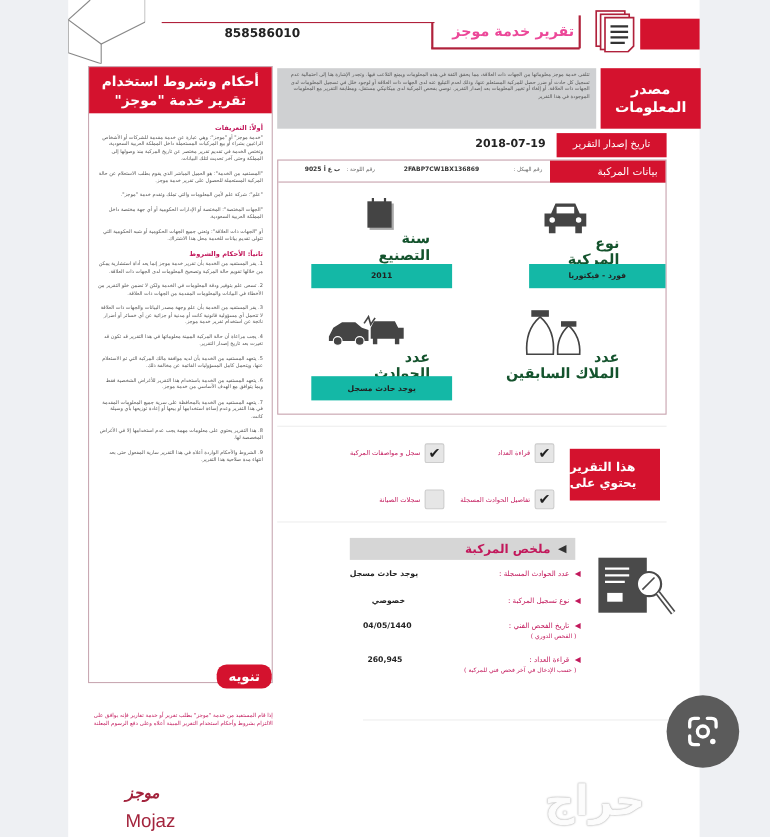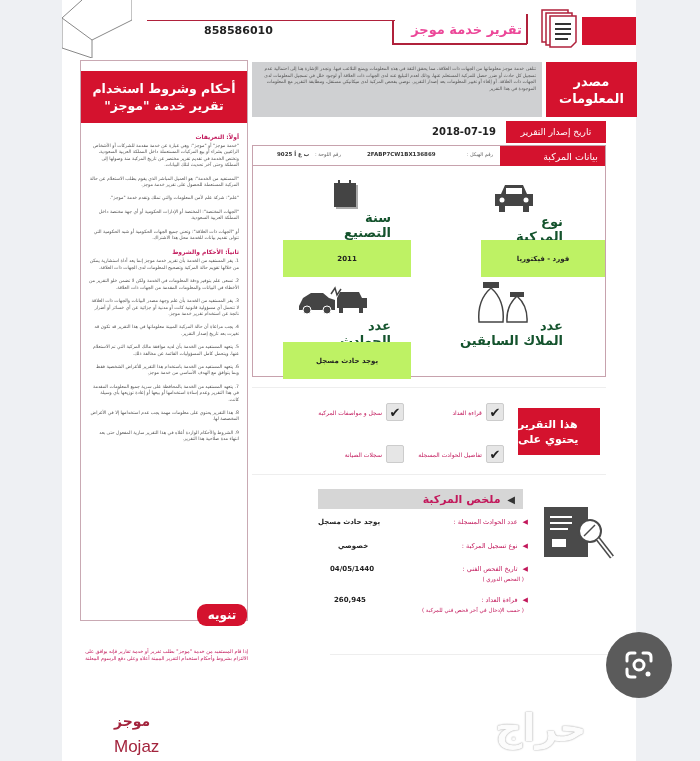--- a/index.html
+++ b/index.html
@@ -12,42 +12,42 @@
   .hdr-line2 { position: absolute; left: 330px; top: 20px; width: 1.5px; height: 24px; background: #b0213b; }
   .hdr-line3 { position: absolute; left: 330px; top: 43px; width: 135px; height: 1.5px; background: #b0213b; }
   .hdr-line4 { position: absolute; left: 464px; top: 14px; width: 1.5px; height: 30px; background: #b0213b; }
   .report-no { position: absolute; left: 142px; top: 24px; font-size: 11px; font-weight: bold; color: #222; }
   .report-title { position: absolute; left: 320px; top: 22px; width: 140px; text-align: right; font-size: 13px; font-weight: bold; color: #ec4899; direction: rtl; }
   .doc-icon { position: absolute; left: 478px; top: 8px; width: 40px; height: 40px; }
   .hdr-bar { position: absolute; left: 520px; top: 17px; width: 54px; height: 28px; background: #d4122e; }
 
   
   .terms { position: absolute; left: 18px; top: 60px; width: 168px; height: 561px; border: 1px solid #c9a9b3; background: #fff; }
-  .terms-head { height: 52px; display: flex; align-items: center; justify-content: center; text-align: center; font-size: 12.5px; font-weight: bold; line-height: 17px; direction: rtl; padding: 0 6px; margin-top: 10px; }
+  .terms-head { height: 42px; display: flex; align-items: center; justify-content: center; text-align: center; font-size: 12.5px; font-weight: bold; line-height: 17px; direction: rtl; padding: 0 6px; }
   .terms-body { padding: 6px 8px; direction: rtl; text-align: right; }
   .terms-sec { font-size: 6px; font-weight: bold; color: #c2185b; margin: 4px 0 3px; }
   .terms-p { font-size: 4.6px; line-height: 6.4px; color: #555; margin-bottom: 7px; }
   .notice-tag { position: absolute; left: 135px; top: 604px; width: 50px; height: 22px; border-radius: 9px; font-size: 12px; font-weight: bold; display: flex; align-items: center; justify-content: center; }
   .notice-text { position: absolute; left: 18px; top: 648px; width: 168px; font-size: 5px; line-height: 7px; color: #c2185b; direction: rtl; text-align: right; }
-  .logo-ar { position: absolute; left: 52px; top: 713px; font-size: 14px; font-weight: bold; color: #a3243d; }
+  .logo-ar { position: absolute; left: 52px; top: 713px; font-size: 14px; font-weight: bold; color: #a3243d; font-style: italic; }
   .logo-en { position: absolute; left: 52px; top: 737px; font-size: 17px; color: #a3243d; font-family: "Liberation Sans", sans-serif; }
 
   
   .source-tag { position: absolute; left: 484px; top: 62px; width: 91px; height: 55px; display: flex; align-items: center; justify-content: center; text-align: center; font-size: 13px; font-weight: bold; line-height: 17px; direction: rtl; }
   .source-text { position: absolute; left: 190px; top: 62px; width: 290px; height: 55px; background: #cfd0d2; padding: 4px 6px; font-size: 4.6px; line-height: 6.6px; color: #555; direction: rtl; text-align: right; }
   .date-row { position: absolute; left: 190px; top: 121px; width: 354px; height: 22px; }
   .date-label { position: absolute; right: 0; top: 0; width: 100px; height: 22px; font-size: 9px; display: flex; align-items: center; justify-content: center; direction: rtl; }
   .date-val { position: absolute; right: 110px; top: 5px; font-size: 10px; font-weight: bold; color: #222; }
   .veh-box { position: absolute; left: 190px; top: 145px; width: 354px; height: 232px; border: 1.5px solid #c7a2ad; }
   .veh-strip { position: absolute; left: 0; top: 0; width: 100%; height: 20px; border-bottom: 1.5px solid #c7a2ad; }
   .veh-label { position: absolute; right: 0; top: 0; width: 105px; height: 20px; font-size: 9.5px; display: flex; align-items: center; justify-content: center; direction: rtl; padding-left: 36px; }
   .veh-field { position: absolute; top: 5px; font-size: 5px; color: #666; direction: rtl; }
   .veh-val { position: absolute; top: 5px; font-size: 5.5px; font-weight: bold; color: #333; }
   .stat-title { position: absolute; font-size: 13px; font-weight: bold; color: #14532d; line-height: 15px; direction: rtl; text-align: right; margin-top: 12px; }
-  .stat-value { position: absolute; height: 37px; background: #bef264; font-size: 7px; font-weight: bold; color: #222; display: flex; align-items: center; justify-content: center; direction: rtl; }
+  .stat-value { position: absolute; height: 22px; background: #14b8a6; font-size: 7px; font-weight: bold; color: #222; display: flex; align-items: center; justify-content: center; direction: rtl; }
 
   .contains-tag { position: absolute; left: 518px; top: 408px; width: 82px; height: 47px; display: flex; align-items: center; justify-content: center; text-align: left; font-size: 11px; font-weight: bold; line-height: 15px; direction: rtl; }
   .chk { position: absolute; width: 18px; height: 18px; border: 1px solid #ccc; background: #e6e6e6; border-radius: 2px; display: flex; align-items: center; justify-content: center; font-size: 13px; color: #222; font-weight: bold; }
   .chk-label { position: absolute; font-size: 6px; color: #c2185b; direction: rtl; }
   .sep { position: absolute; height: 1px; background: #eee; }
 
   .summary-head { position: absolute; left: 318px; top: 489px; width: 205px; height: 20px; background: #d6d6d6; direction: rtl; font-size: 11px; font-weight: bold; color: #c2185b; display: flex; align-items: center; padding-right: 8px; }
   .sum-row { position: absolute; left: 318px; width: 210px; height: 14px; }
   .sum-label { position: absolute; right: 0; font-size: 6.5px; color: #c2185b; direction: rtl; }
   .sum-val { position: absolute; left: 0; font-size: 7px; font-weight: bold; color: #222; direction: rtl; }

